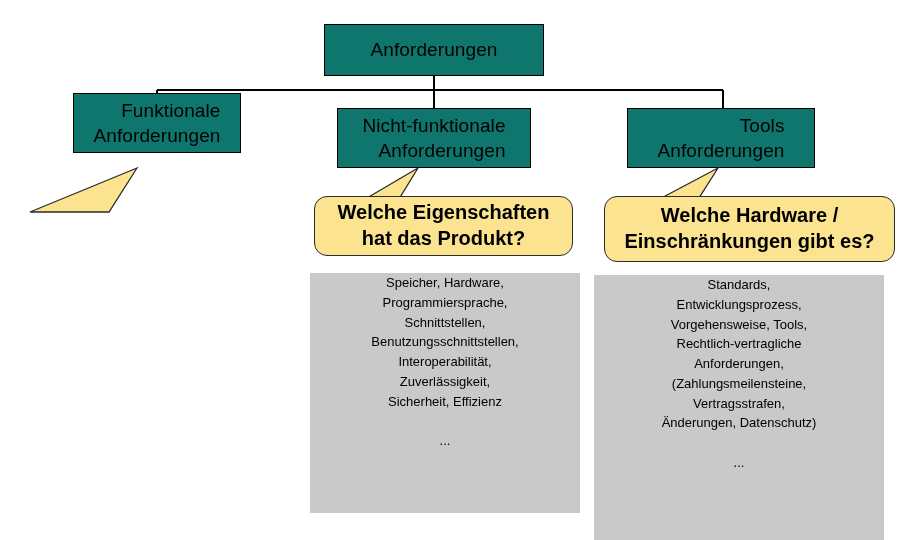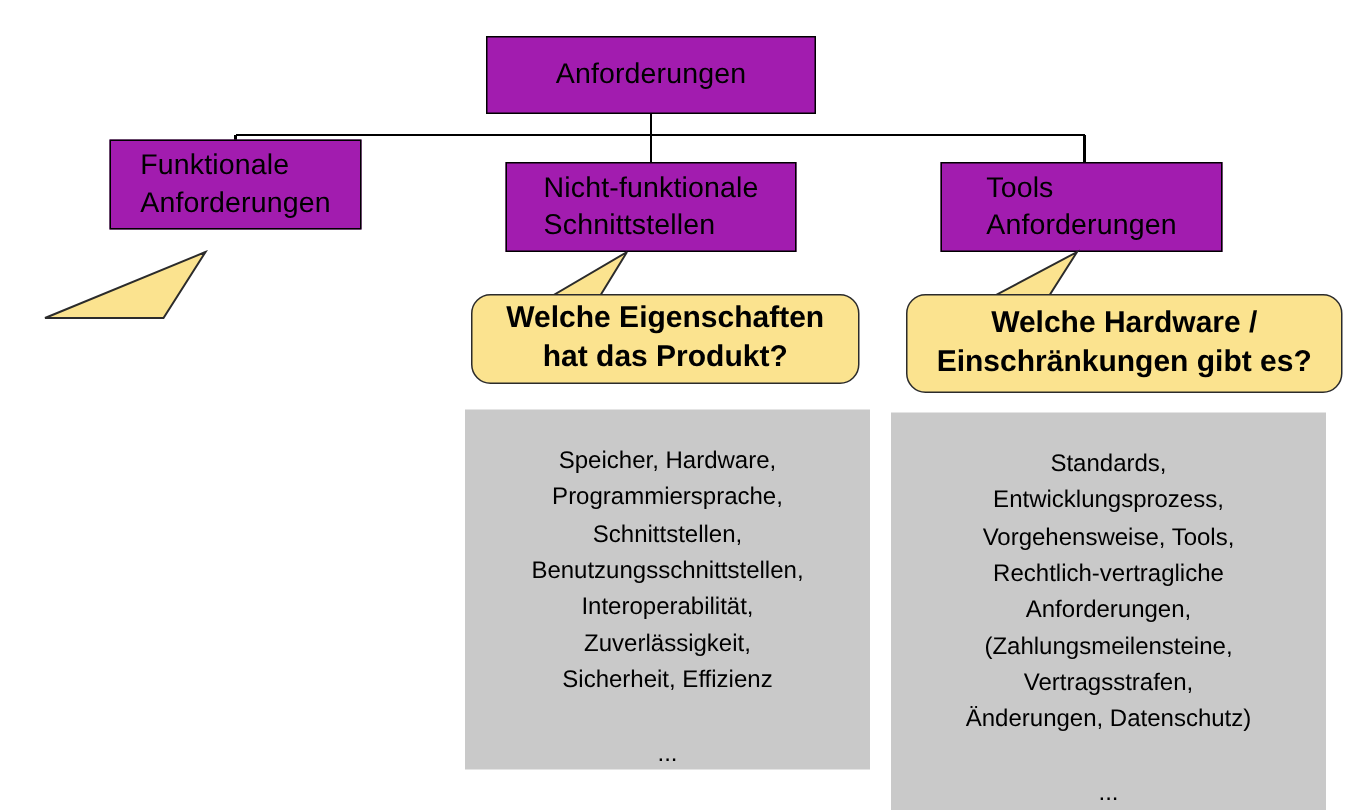--- a/index.html
+++ b/index.html
@@ -25,25 +25,25 @@
     left: 0; top: 0;
     width: 898px; height: 540px;
     pointer-events: none;
   }
 
   
   .node {
     position: absolute;
     box-sizing: border-box;
     border: 1.4px solid #000000;
-    background: #a21caf;
+    background: #0f766e;
     display: flex;
     align-items: center;
     justify-content: center;
-    text-align: left;
+    text-align: right;
     font-size: 19px;
     line-height: 1.32;
     letter-spacing: 0.1px;
     white-space: pre-line;
   }
   #node-root   { left: 324px; top: 24px;  width: 220px; height: 52px; }
   #node-fa     { left: 73px;  top: 93px; width: 168px; height: 60px; }
   #node-nfa    { left: 337px; top: 108px; width: 194px; height: 60px; }
   #node-aa     { left: 627px; top: 108px; width: 188px; height: 60px; }
 
@@ -73,24 +73,24 @@
 
   
   .panel {
     position: absolute;
     box-sizing: border-box;
     background: #c9c9c9;
     display: flex;
     align-items: flex-start;
     justify-content: center;
     text-align: center;
-    font-size: 16px;
+    font-size: 13px;
     line-height: 1.52;
     white-space: pre-line;
-    padding-top: 23px;
+    padding-top: 0;
     z-index: 1;
   }
   #panel-nfa { left: 310px; top: 273px; width: 270px; height: 240px; }
   #panel-aa  { left: 594px; top: 275px; width: 290px; height: 265px; }
 </style>
 </head>
 <body>
 
 <div id="canvas">
 
@@ -113,21 +113,21 @@
       <polygon points="418,168 343,212 391,212"></polygon>
       <polygon points="718,168 635,212 690,212"></polygon>
     </g>
   </svg>
 
   <div class="node" id="node-root">Anforderungen</div>
 
   <div class="node" id="node-fa">Funktionale
 Anforderungen</div>
   <div class="node" id="node-nfa">Nicht-funktionale
-Schnittstellen</div>
+Anforderungen</div>
   <div class="node" id="node-aa">Tools
 Anforderungen</div>
 
   <div class="callout" id="callout-nfa">Welche Eigenschaften
 hat das Produkt?</div>
   <div class="callout" id="callout-aa">Welche Hardware /
 Einschränkungen gibt es?</div>
 
   <div class="panel" id="panel-nfa">Speicher, Hardware,
 Programmiersprache,

